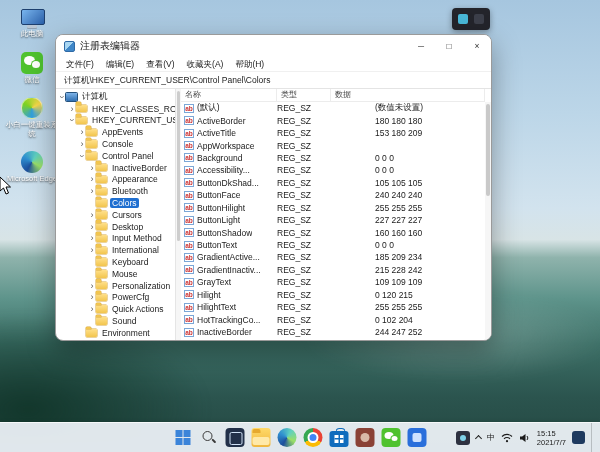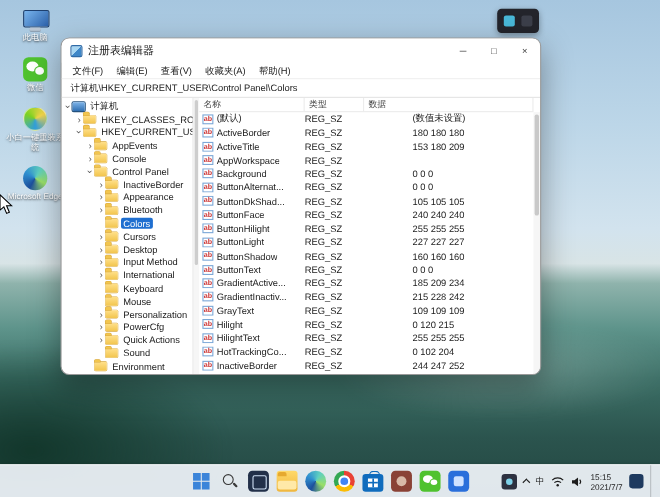--- a/index.html
+++ b/index.html
@@ -328,21 +328,21 @@
               <span class="cell-name">
                 <span class="ab-icon">ab</span>
                 <span class="vname">Background</span>
               </span>
               <span class="cell-type">REG_SZ</span>
               <span class="cell-data">0 0 0</span>
             </div>
             <div class="list-row">
               <span class="cell-name">
                 <span class="ab-icon">ab</span>
-                <span class="vname">ButtonAlternat...</span>
+                <span class="vname">Accessibility...</span>
               </span>
               <span class="cell-type">REG_SZ</span>
               <span class="cell-data">0 0 0</span>
             </div>
             <div class="list-row">
               <span class="cell-name">
                 <span class="ab-icon">ab</span>
                 <span class="vname">ButtonDkShad...</span>
               </span>
               <span class="cell-type">REG_SZ</span>

